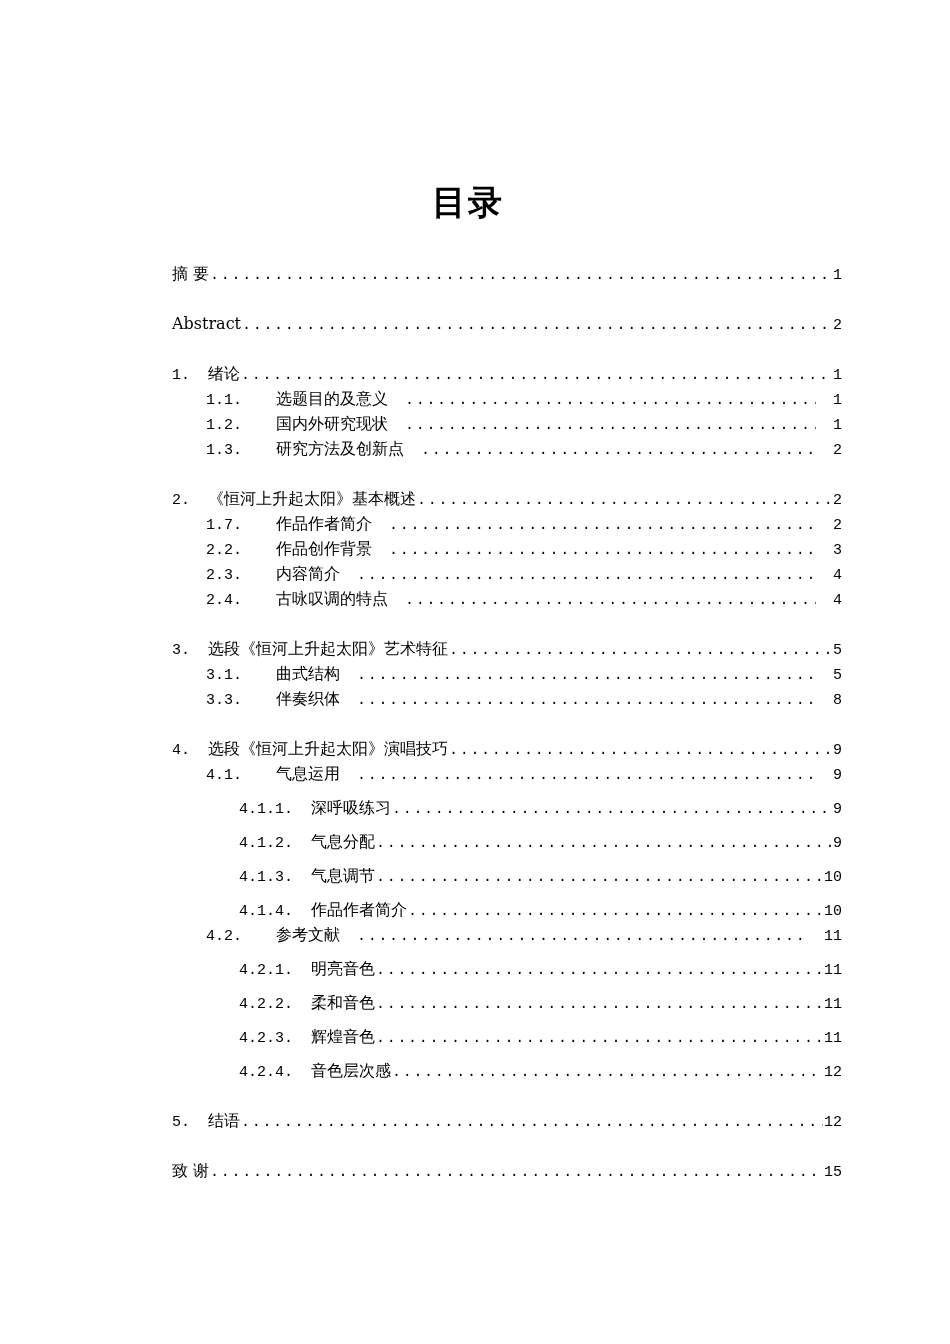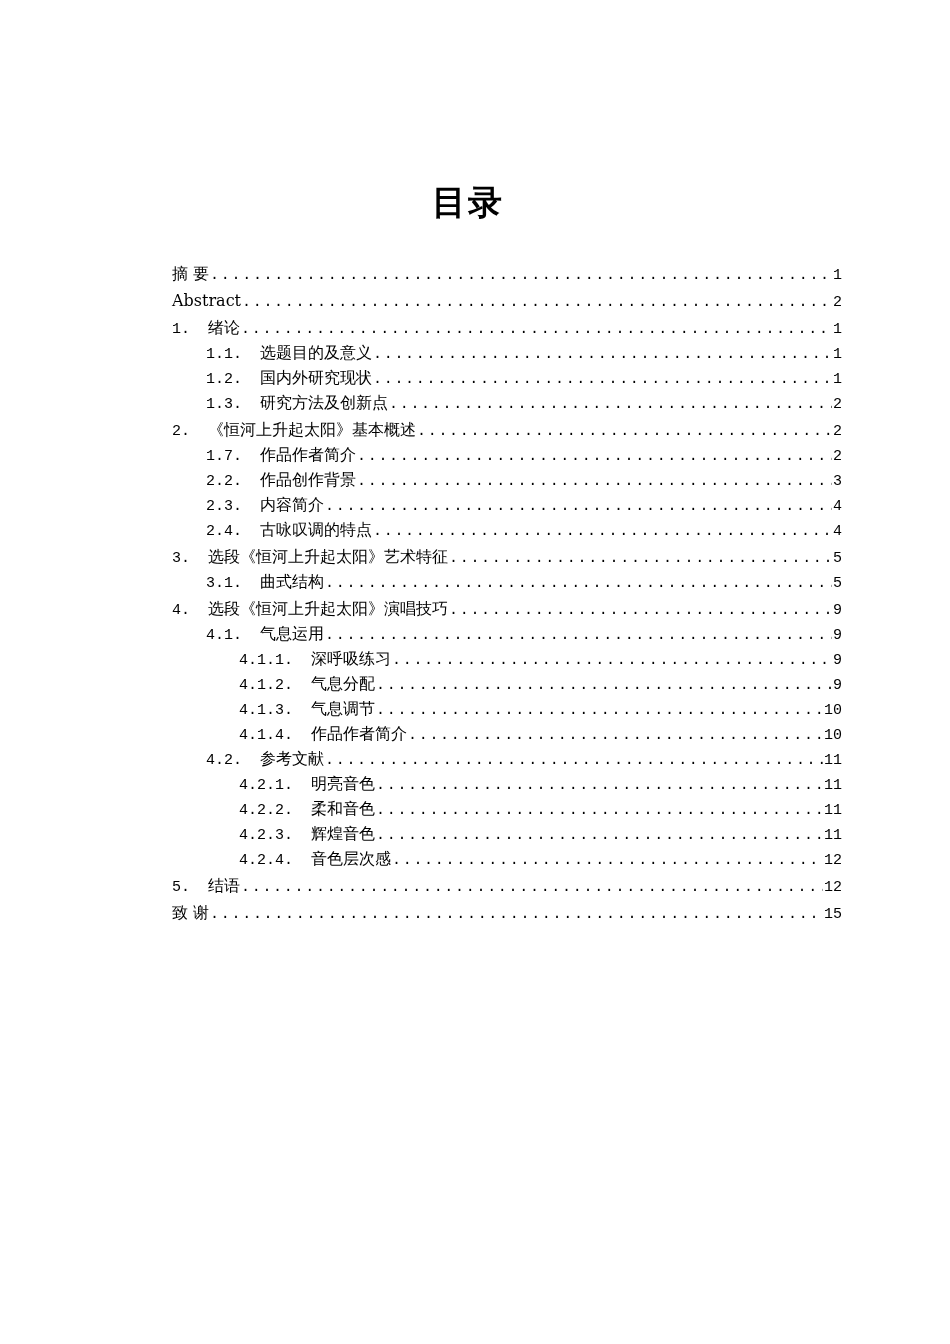--- a/index.html
+++ b/index.html
@@ -4,23 +4,23 @@
 <style>
   html, body { margin: 0; padding: 0; background: #ffffff; }
   body { width: 950px; height: 1344px; position: relative; overflow: hidden;
          font-family: "DejaVu Serif", "Liberation Serif", serif; color: #000; }
   .title { position: absolute; top: 180px; left: 0; width: 936px; text-align: center;
            font-size: 34px; font-weight: bold; letter-spacing: 2px;
            font-family: "DejaVu Sans", "Liberation Sans", sans-serif; }
   .toc { position: absolute; left: 172px; width: 670px; top: 261px; }
   .row { position: relative; display: flex; align-items: baseline; height: 25px;
          font-size: 16px; line-height: 25px; }
-  .row.gap-before { margin-top: 2px; }
-  .row.l2 { padding-left: 34px; }
-  .row.l3 { padding-left: 67px; }
+  .row.gap-before { margin-top: 25px; }
+  .row.l2 { padding-left: 34px; gap: 16px; }
+  .row.l3 { padding-left: 67px; margin-top: 9px; }
   .num { white-space: pre; font-family: "Liberation Mono", "DejaVu Sans Mono", monospace; font-size: 15px; }
   .label { white-space: nowrap; }
   .leader { flex: 1; overflow: hidden; white-space: nowrap; margin: 0 1px;
             font-family: "Liberation Mono", "DejaVu Sans Mono", monospace; font-size: 15px;
             letter-spacing: 1.7px; }
   .leader::after { content: "................................................................................................................................................"; }
   .page { font-family: "Liberation Mono", "DejaVu Sans Mono", monospace; font-size: 15px; white-space: nowrap; }
 </style>
 </head>
 <body>
@@ -99,20 +99,26 @@
       <span class="label">选段《恒河上升起太阳》艺术特征</span>
       <span class="leader"></span>
       <span class="page">5</span>
     </div>
     <div class="row l2">
       <span class="num">3.1.  </span>
       <span class="label">曲式结构</span>
       <span class="leader"></span>
       <span class="page">5</span>
     </div>
+    <div class="row l2">
+      <span class="num">3.3.  </span>
+      <span class="label">伴奏织体</span>
+      <span class="leader"></span>
+      <span class="page">8</span>
+    </div>
     <div class="row l1 gap-before">
       <span class="num">4.  </span>
       <span class="label">选段《恒河上升起太阳》演唱技巧</span>
       <span class="leader"></span>
       <span class="page">9</span>
     </div>
     <div class="row l2">
       <span class="num">4.1.  </span>
       <span class="label">气息运用</span>
       <span class="leader"></span>

